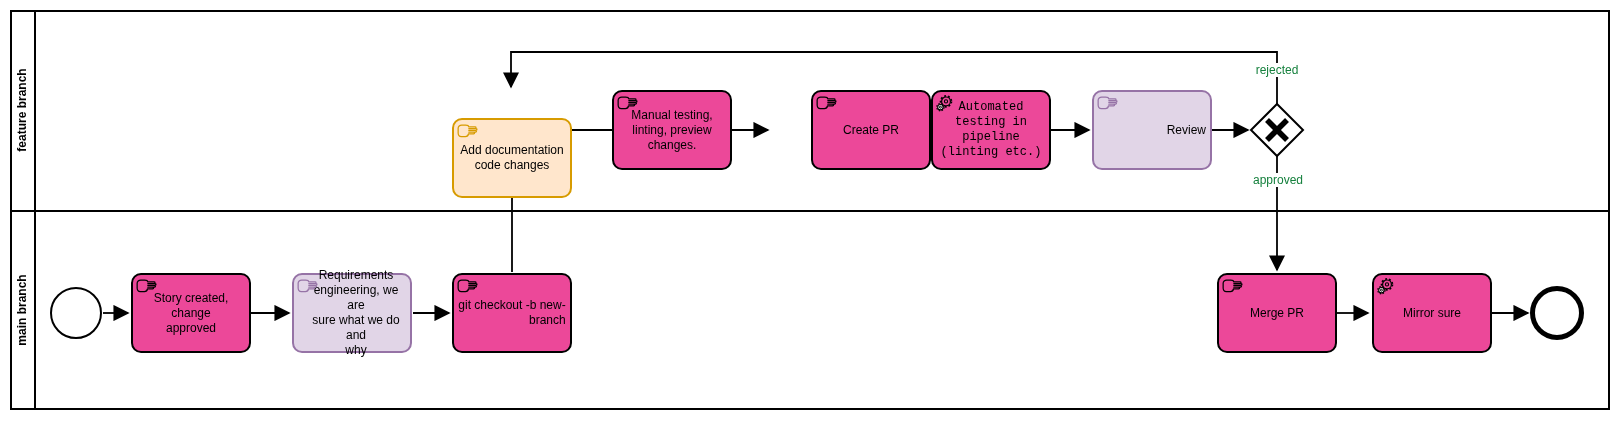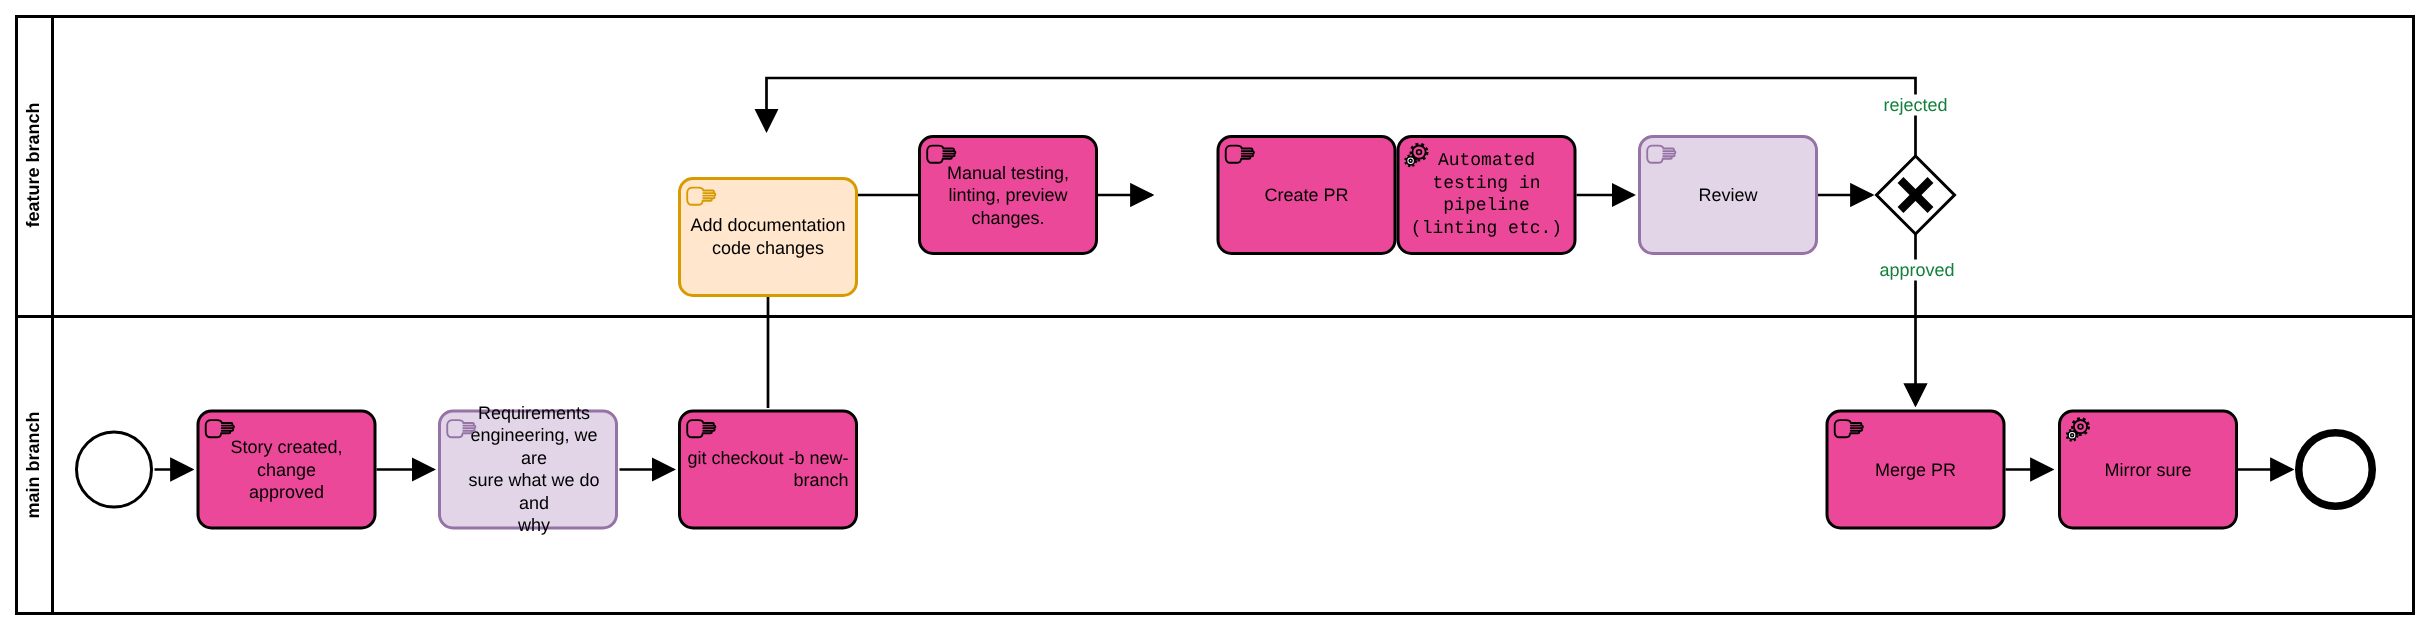--- a/index.html
+++ b/index.html
@@ -109,21 +109,21 @@
         <circle cx="10" cy="6.4" r="1.6" stroke-width="1.1"></circle>
         <circle cx="4.4" cy="12.2" r="3.6" stroke-width="1.4" stroke-dasharray="1.4 1.5"></circle>
         <circle cx="4.4" cy="12.2" r="2.7" fill="#fff" stroke-width="1.1"></circle>
         <circle cx="4.4" cy="12.2" r="1.0" stroke-width="1"></circle>
       </g>
     </svg>
     <span class="task-label">Automated testing in
 pipeline (linting etc.)</span>
   </div>
 
-  <div class="task purple" style="left:1092px;top:90px;">
+  <div class="task purple" style="left:1092px;top:90px;justify-content:flex-end;">
     <svg class="task-icon" width="21" height="16" viewBox="0 0 22 16">
       <path d="M5 1.8 H9 C11.2 1.8 12.3 2.8 12.4 3.8 L19 3.8 C20.2 3.8 20.2 5.6 19 5.6 L12.4 5.6 L20 5.6 C21.2 5.6 21.2 7.4 20 7.4 L12.4 7.4 L19.5 7.4 C20.7 7.4 20.7 9.2 19.5 9.2 L12.4 9.2 L17.5 9.2 C18.7 9.2 18.7 11 17.5 11 L12 11 C11.8 12.8 10.7 13.8 8.8 13.8 H4.5 C2.3 13.8 1.2 12.2 1.2 10.2 V5.2 C1.2 3 2.8 1.8 5 1.8 Z" fill="none" stroke="currentColor" stroke-width="1.3" stroke-linejoin="round"></path>
     </svg>
     <span class="task-label">Review</span>
   </div>
 
   <div class="task white" style="left:131px;top:273px;">
     <svg class="task-icon" width="21" height="16" viewBox="0 0 22 16">
       <path d="M5 1.8 H9 C11.2 1.8 12.3 2.8 12.4 3.8 L19 3.8 C20.2 3.8 20.2 5.6 19 5.6 L12.4 5.6 L20 5.6 C21.2 5.6 21.2 7.4 20 7.4 L12.4 7.4 L19.5 7.4 C20.7 7.4 20.7 9.2 19.5 9.2 L12.4 9.2 L17.5 9.2 C18.7 9.2 18.7 11 17.5 11 L12 11 C11.8 12.8 10.7 13.8 8.8 13.8 H4.5 C2.3 13.8 1.2 12.2 1.2 10.2 V5.2 C1.2 3 2.8 1.8 5 1.8 Z" fill="none" stroke="currentColor" stroke-width="1.3" stroke-linejoin="round"></path>
     </svg>

